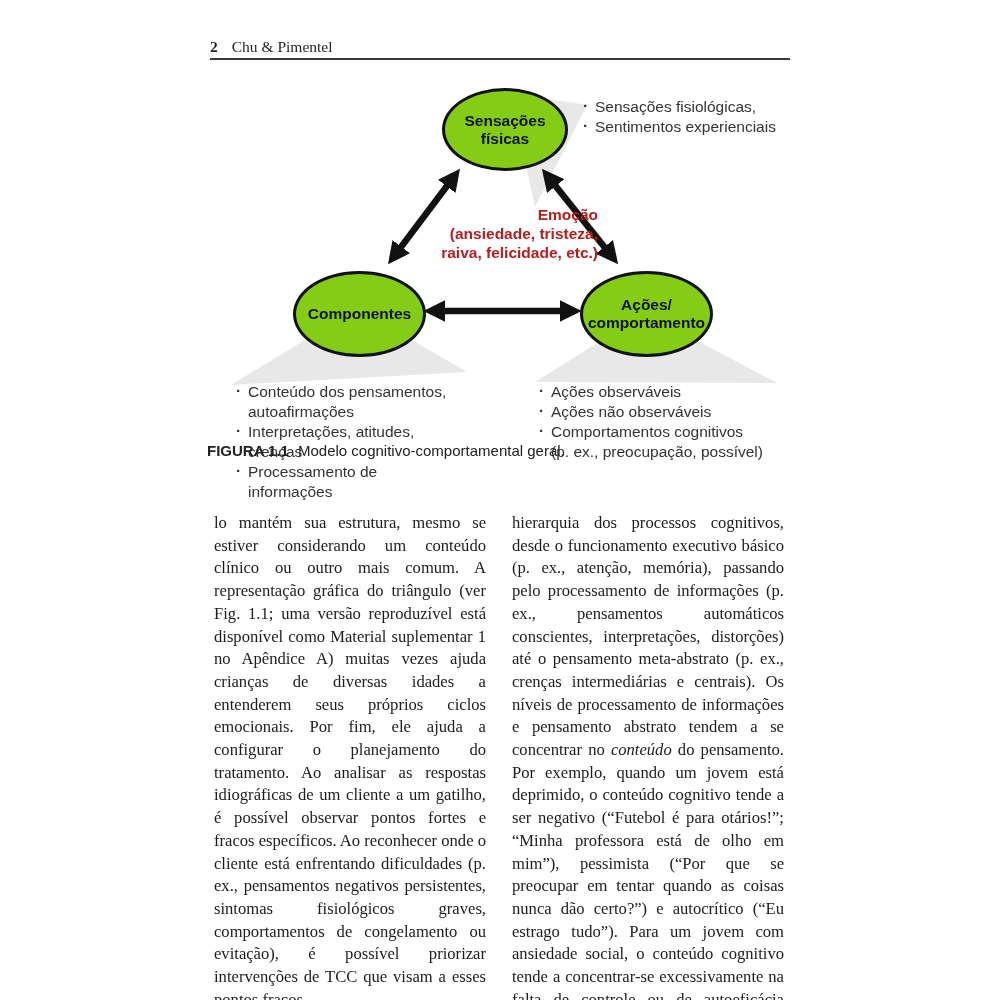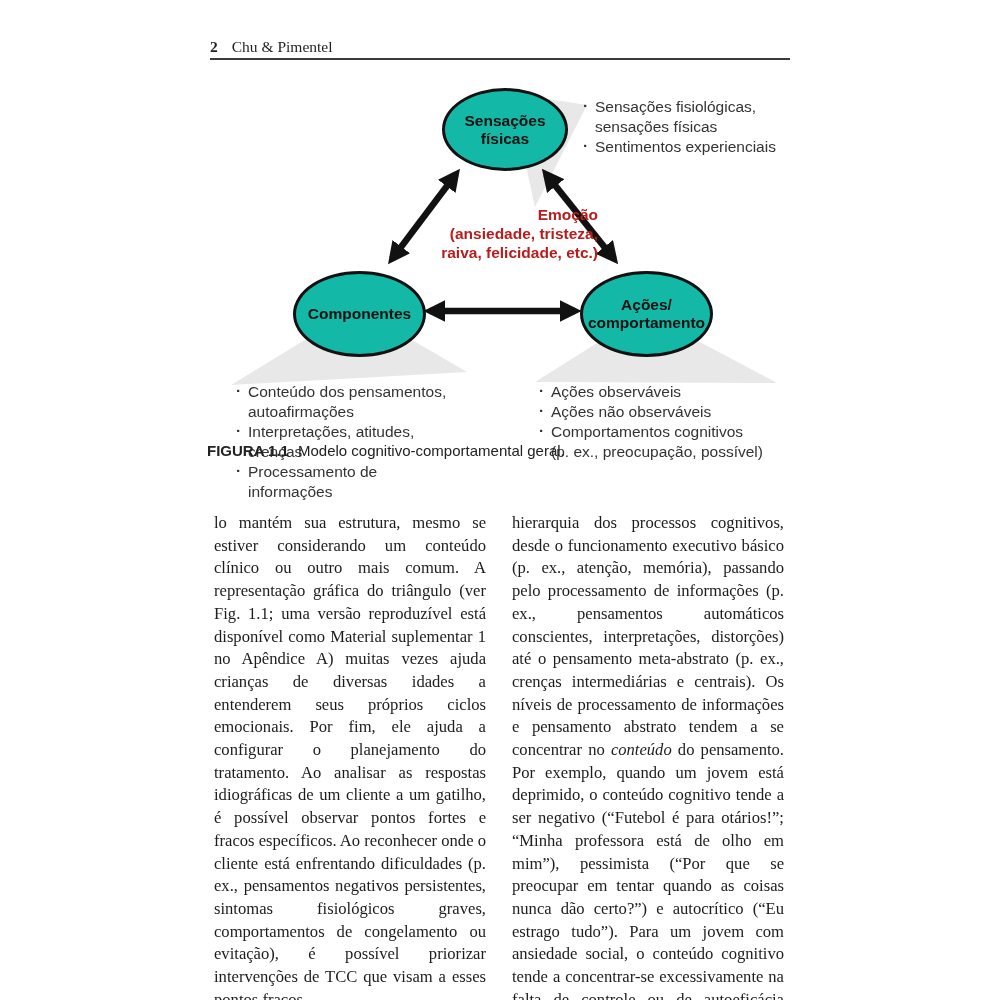--- a/index.html
+++ b/index.html
@@ -21,21 +21,21 @@
   .running-head .pgnum{font-weight:bold;margin-right:14px;}
   .head-rule{
     position:absolute;left:210px;top:58px;width:580px;height:2px;
     background:#3b3b3b;
   }
   
   .figure-area{position:absolute;left:205px;top:75px;width:590px;height:385px;}
   .fig-svg{position:absolute;left:0;top:0;width:590px;height:385px;}
   .ellipse{
     position:absolute;
-    background:#14b8a6;
+    background:#84cc16;
     border:3px solid #111111;
     border-radius:50%;
     display:flex;align-items:center;justify-content:center;
     text-align:center;
     font-family:"Liberation Sans", sans-serif;
     font-weight:bold;font-size:15.5px;line-height:18px;color:#111;
   }
   .ellipse.top{left:237px;top:13px;width:120px;height:77px;}
   .ellipse.left{left:88px;top:196px;width:127px;height:80px;}
   .ellipse.right{left:375px;top:196px;width:127px;height:80px;}
@@ -126,21 +126,20 @@
     </div>
 
     <div class="center-label">
       <div>Emoção</div>
       <div>(ansiedade, tristeza,</div>
       <div>raiva, felicidade, etc.)</div>
     </div>
 
     <div class="annot top-right">
       <div class="a-line"><span class="dot">·</span><span>Sensações fisiológicas,</span></div>
-      <div class="a-line"><span>sensações físicas</span></div>
       <div class="a-line"><span class="dot">·</span><span>Sentimentos experienciais</span></div>
     </div>
 
     <div class="annot bottom-left">
       <div class="a-line"><span class="dot">·</span><span>Conteúdo dos pensamentos,</span></div>
       <div class="a-line"><span>autoafirmações</span></div>
       <div class="a-line"><span class="dot">·</span><span>Interpretações, atitudes, crenças</span></div>
       <div class="a-line"><span class="dot">·</span><span>Processamento de informações</span></div>
     </div>
 

